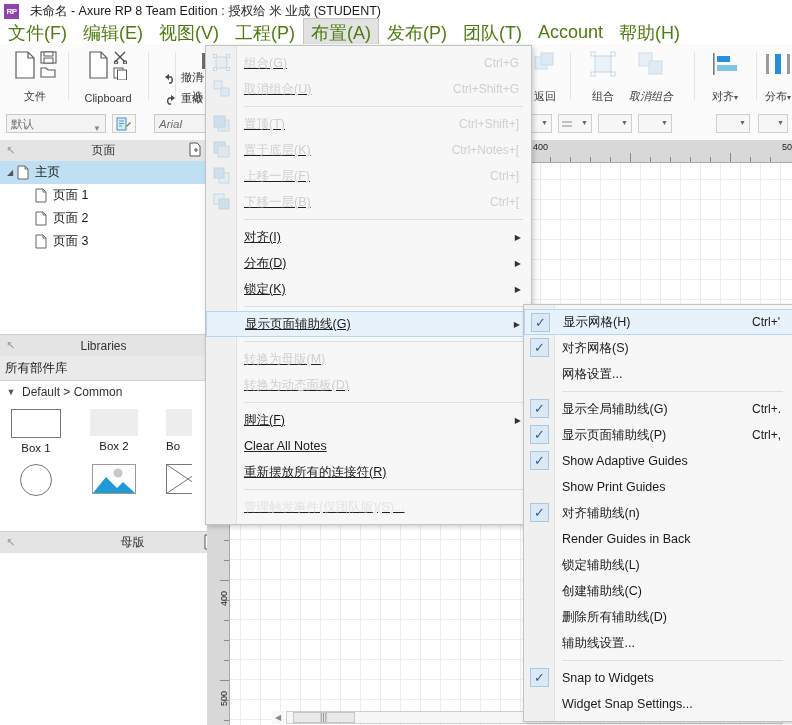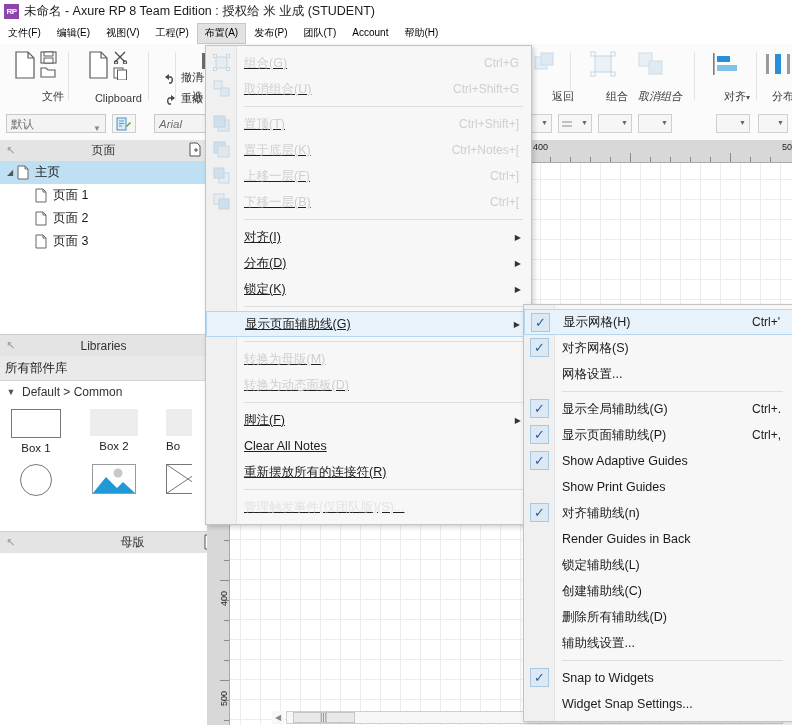--- a/index.html
+++ b/index.html
@@ -8,32 +8,32 @@
     font-family:"Liberation Sans","DejaVu Sans",sans-serif;
     font-size:12px; color:#202020; background:#ffffff;
     position:relative; -webkit-font-smoothing:antialiased;
   }
   .abs { position:absolute; }
 
   
   #titlebar { left:0; top:0; width:792px; height:22px; background:#ffffff; display:flex; align-items:center; }
   #app-logo { width:15px; height:15px; margin-left:4px; background:#8e44ad; color:#fff;
               font-size:8px; line-height:15px; text-align:center; font-weight:bold; letter-spacing:-0.5px; }
-  #title-text { margin-left:5px; font-size:12.5px; color:#1a1a1a; white-space:nowrap; }
+  #title-text { margin-left:11px; font-size:12.5px; color:#1a1a1a; white-space:nowrap; }
 
   
   #menubar { left:0; top:22px; width:792px; height:22px; background:#ffffff; display:flex; align-items:center; }
-  .menu-item { padding:3px 8px 4px 8px; font-size:10px; color:#000000; white-space:nowrap; cursor:default; }
+  .menu-item { padding:3px 8px 4px 8px; font-size:18px; color:#4d7c0f; white-space:nowrap; cursor:default; }
   .menu-item.active { background:#e2e2e2; border:1px solid #c7c7c7; padding:2px 7px 3px 7px; }
 
   
   #ribbon { left:0; top:44px; width:792px; height:64px; background:#fbfbfb; border-bottom:1px solid #e2e2e2; }
   .rb-group { position:absolute; top:0; height:64px; display:flex; flex-direction:column;
               align-items:center; justify-content:flex-start; }
-  .rb-caption { position:absolute; bottom:4px; left:0; width:100%; text-align:right;
+  .rb-caption { position:absolute; bottom:4px; left:0; width:100%; text-align:center;
                 font-size:11px; color:#3a3a3a; white-space:nowrap; }
   .rb-sep { position:absolute; top:8px; width:1px; height:48px; background:#e4e4e4; }
   .stackrow { display:flex; gap:4px; align-items:flex-start; }
   .minirow { display:flex; align-items:center; gap:4px; font-size:11px; color:#333; }
   .caret { font-size:8px; color:#555; }
 
   
   #formatbar { left:0; top:108px; width:792px; height:32px; background:#fbfbfb; border-bottom:1px solid #dcdcdc; }
   .fld { position:absolute; top:6px; height:19px; border:1px solid #c9c9c9; background:#f3f3f3;
          color:#6d6d6d; font-size:11.5px; line-height:19px; padding:0 4px; box-sizing:border-box; }

